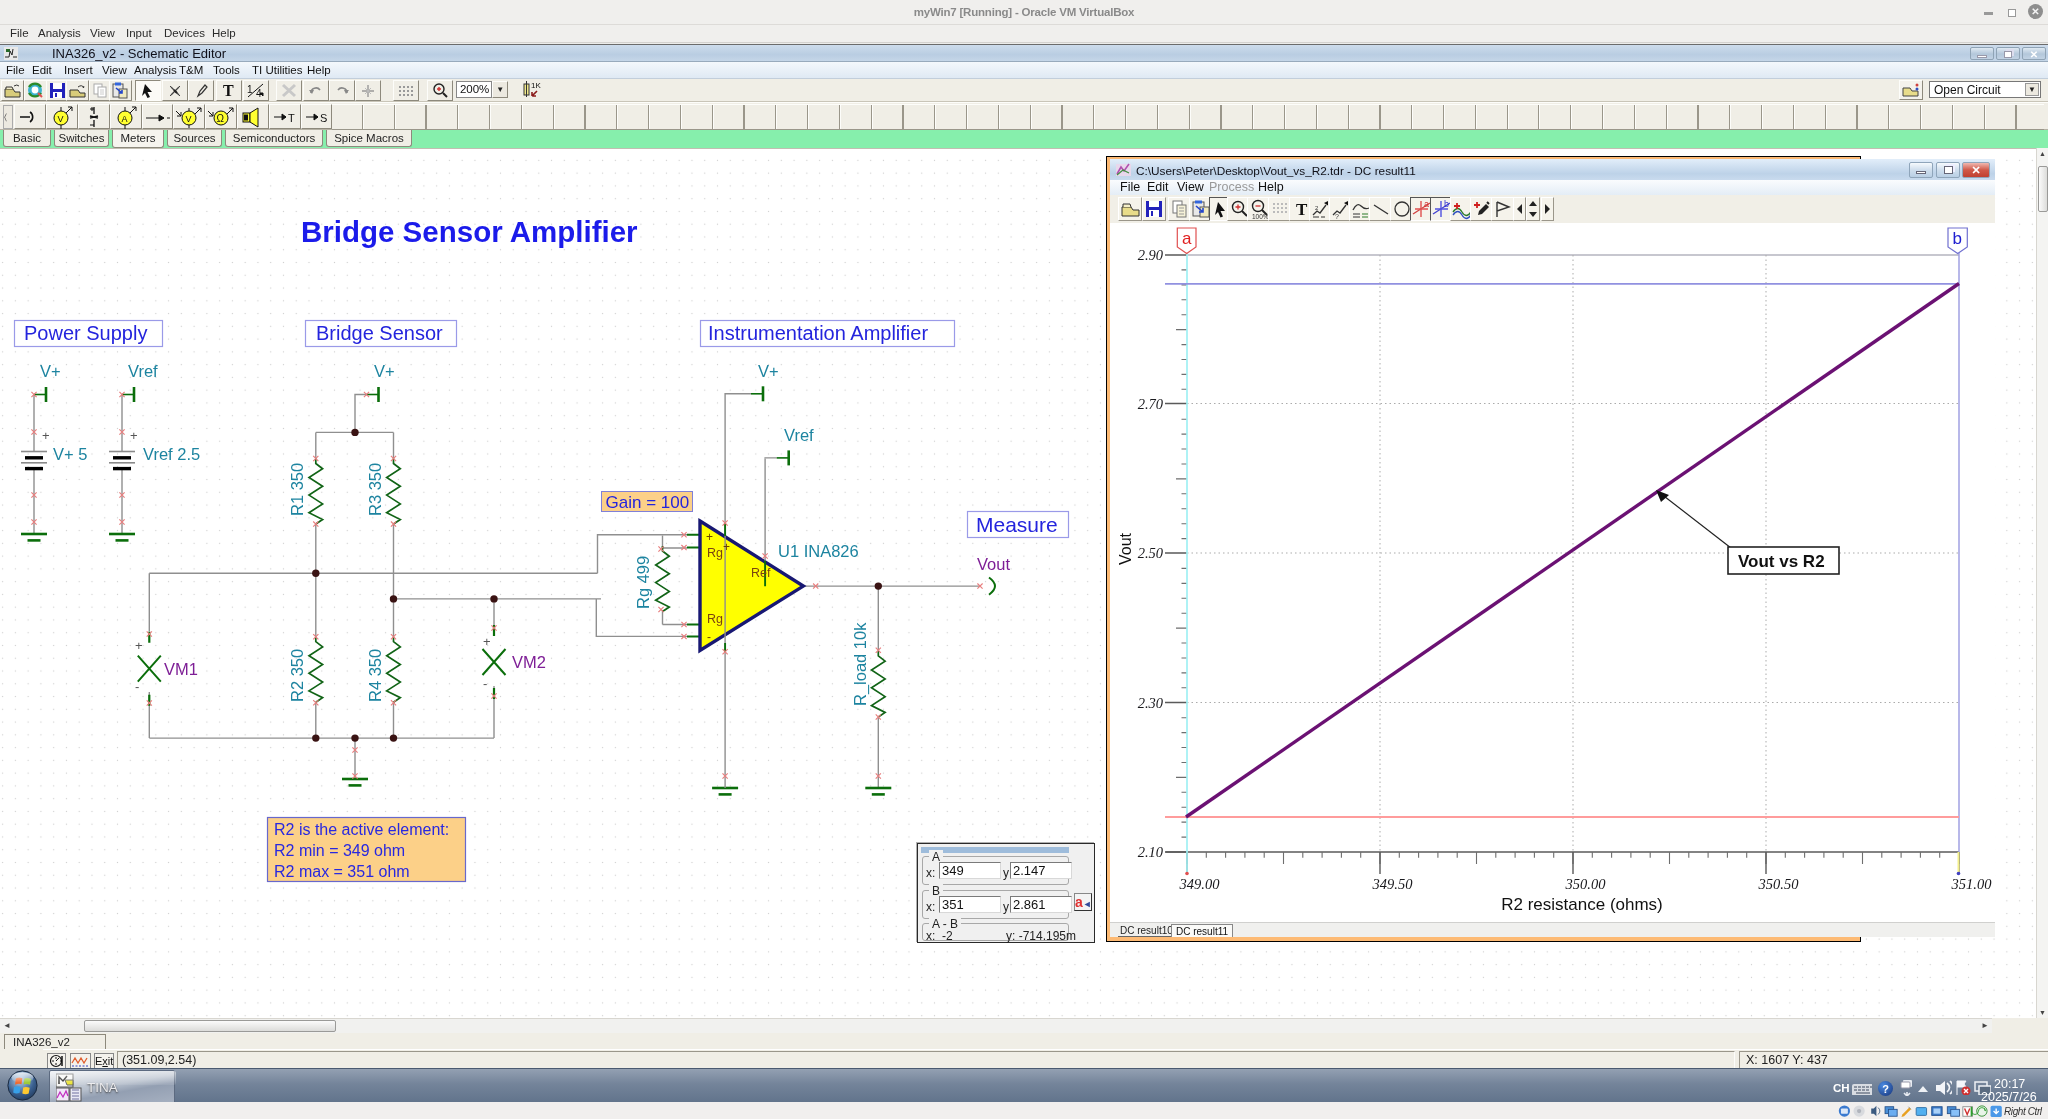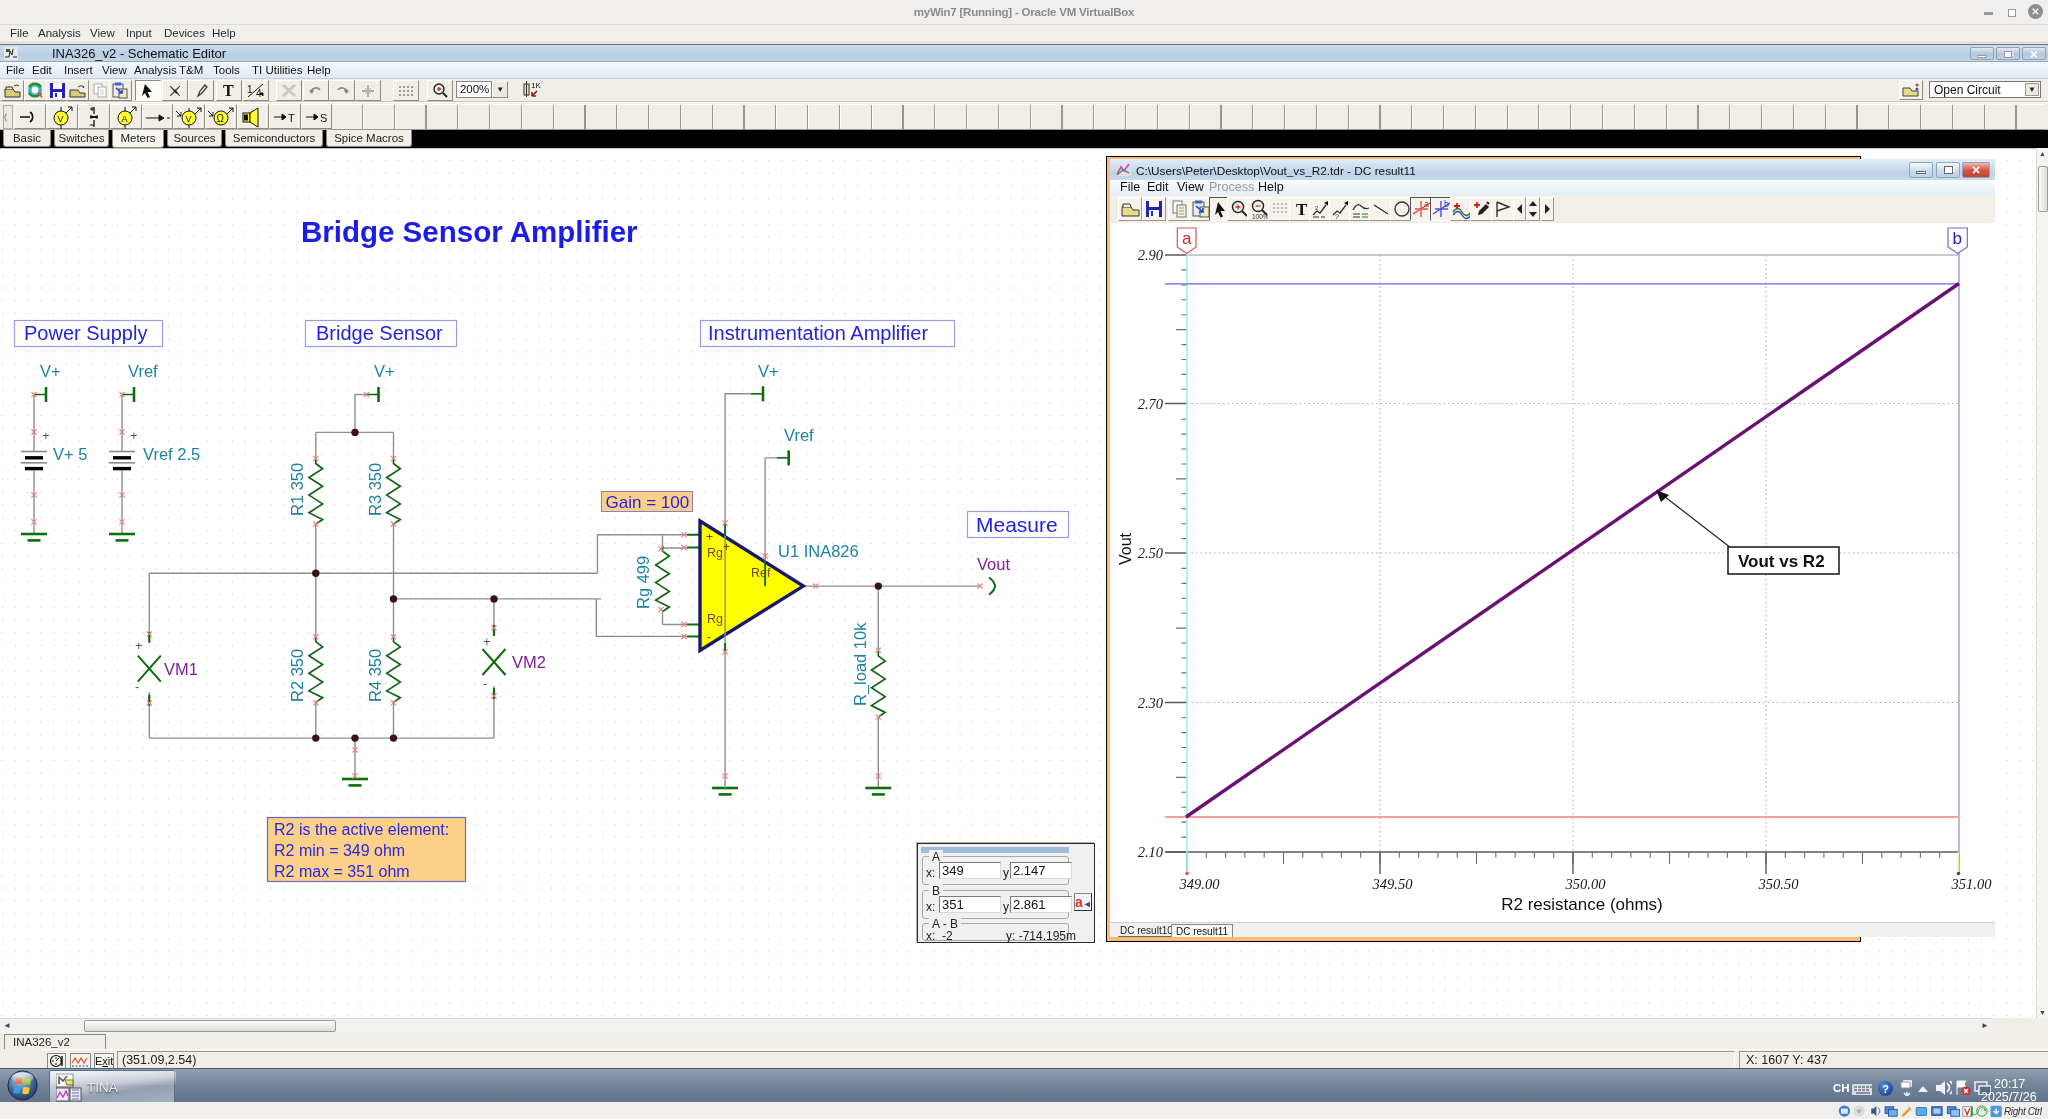--- a/index.html
+++ b/index.html
@@ -10,21 +10,21 @@
 #vb-menu{left:0;top:25px;width:2048px;height:18px;background:#f0efed;border-bottom:1px solid #d4d2cf;font-size:11.5px;color:#2b2b2b;}
 #vb-menu span{position:absolute;top:2px;}
 
 #tina{left:0;top:44px;width:2048px;height:1024px;background:#f0eee6;border-top:1px solid #6b6b6b;}
 #tina-title{left:0;top:0;width:2048px;height:17px;background:linear-gradient(#cddcec,#b9cde2 60%,#c5d6e8);border-bottom:1px solid #98aabc;}
 #tina-title .txt{position:absolute;left:24px;top:1px;font-size:13px;color:#10101a;margin-left:28px;}
 #tina-menu{left:0;top:17px;width:2048px;height:17px;background:linear-gradient(#f4f8fc,#dfe9f4);border-bottom:1px solid #c2cedb;font-size:11.5px;color:#111;}
 #tina-menu span{position:absolute;top:2px;}
 #tb1{left:0;top:34px;width:2048px;height:23px;background:#f0eee6;border-bottom:1px solid #c9c5b8;}
 #tb2{left:0;top:57px;width:2048px;height:28px;background:#f0eee6;border-top:1px solid #fdfdfa;border-bottom:1px solid #b5b1a4;}
-#tabs{left:0;top:85px;width:2048px;height:18px;background:#000000;}
+#tabs{left:0;top:85px;width:2048px;height:18px;background:#86efac;}
 #canvas{left:0;top:103px;width:2036px;height:870px;background:#fff;
  background-image:radial-gradient(circle,#cfcfcf 0.8px,rgba(0,0,0,0) 1px);
  background-size:12.78px 12.78px;background-position:9px 5px;border-top:1px solid #c2beb2;}
 
 .tbtn{position:absolute;width:23px;height:21px;top:1px;background:#f0eee6;border:1px solid;border-color:#fdfdfa #8d897c #8d897c #fdfdfa;}
 .cell2{position:absolute;top:1px;height:25px;background:#f0eee6;border:1px solid;border-color:#fdfdfa #8d897c #8d897c #fdfdfa;}
 .tab{position:absolute;top:0;height:17px;background:#f0eee6;border:1px solid #8d897c;border-top:none;border-radius:0 0 3px 3px;font-size:11.5px;color:#222;text-align:center;padding-top:2px;}
 
 #hscroll{left:0;top:973px;width:1992px;height:15px;background:#f1f1ef;border-top:1px solid #d8d6d0;}
 #hthumb{position:absolute;left:84px;top:1px;width:252px;height:12px;background:linear-gradient(#fbfbfb,#dcdcda);border:1px solid #9a9a98;border-radius:2px;}

